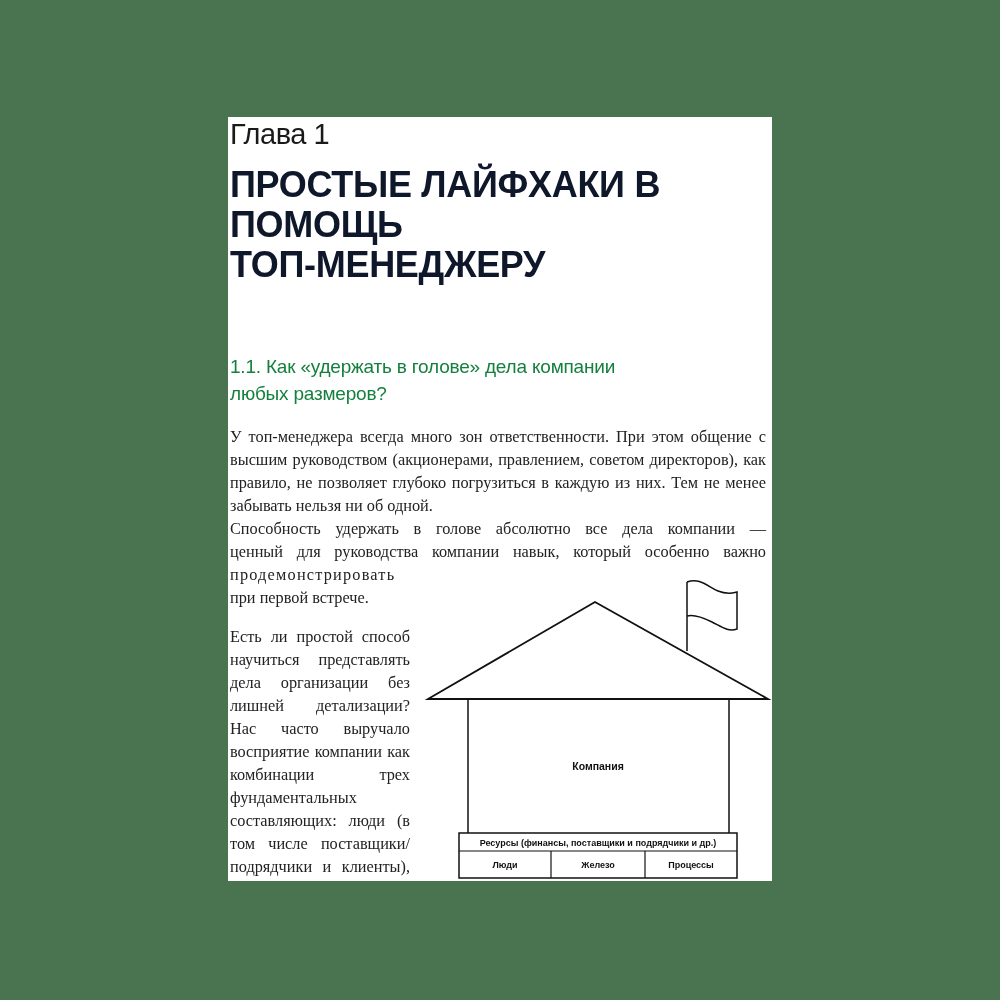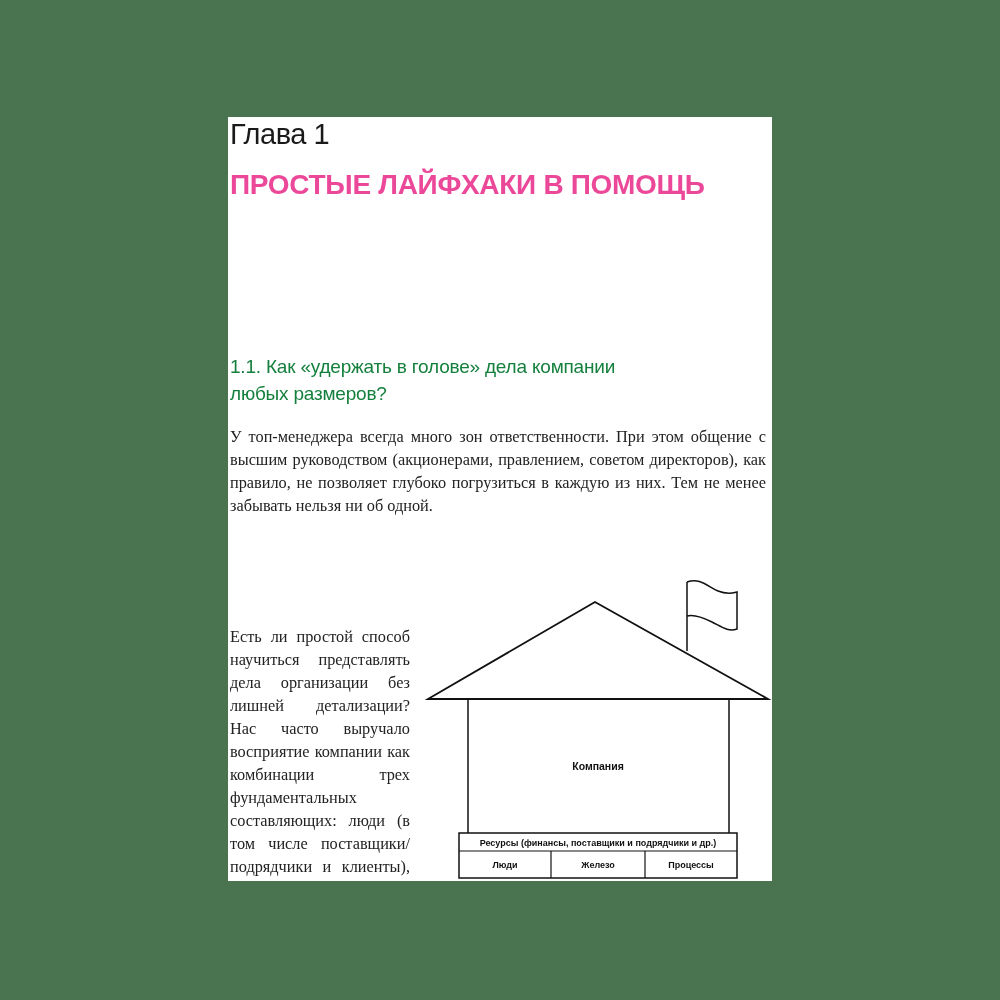--- a/index.html
+++ b/index.html
@@ -11,22 +11,22 @@
     position: absolute; left: 228px; top: 117px; width: 544px; height: 764px;
     background: #ffffff; overflow: hidden;
   }
   .chapter {
     position: absolute; left: 2px; top: 0px;
     font-family: "Liberation Sans", sans-serif; font-size: 29px; color: #1a1a1a;
     letter-spacing: -0.5px; line-height: 34px;
   }
   .title {
     position: absolute; left: 2px; top: 48px; width: 540px;
-    font-family: "Liberation Sans", sans-serif; font-weight: bold; font-size: 28px;
-    line-height: 40px; color: #ec4899; letter-spacing: -0.3px;
+    font-family: "Liberation Sans", sans-serif; font-weight: bold; font-size: 36px;
+    line-height: 40px; color: #0f172a; letter-spacing: -0.3px;
   }
   .section {
     position: absolute; left: 2px; top: 236px; width: 540px;
     font-family: "Liberation Sans", sans-serif; font-size: 19px; line-height: 27px;
     color: #15803d; letter-spacing: -0.2px;
   }
   .para {
     position: absolute; left: 2px;
     font-family: "Liberation Serif", serif; font-size: 16.3px; line-height: 23px;
     color: #222; text-align: justify;
@@ -40,28 +40,35 @@
     font-family: "Liberation Sans", sans-serif; font-weight: bold; fill: #111;
   }
 </style>
 </head>
 <body>
 
 <div class="page">
   <div class="chapter">Глава 1</div>
   <div class="title">
     <div>ПРОСТЫЕ ЛАЙФХАКИ В ПОМОЩЬ</div>
+    <div>ТОП-МЕНЕДЖЕРУ</div>
   </div>
   <div class="section">
     <div>1.1. Как «удержать в голове» дела компании</div>
     <div>любых размеров?</div>
   </div>
 
   <div class="para p1">У топ-менеджера всегда много зон ответственности. При этом общение с высшим руководством (акционерами, правлением, советом директоров), как правило, не позволяет глубоко погрузиться в каждую из них. Тем не менее забывать нельзя ни об одной.</div>
 
+  <div class="para p2">
+    <span class="line" style="text-align:justify;text-align-last:justify;">Способность удержать в голове абсолютно все дела компании —</span>
+    <span class="line" style="text-align:justify;text-align-last:justify;">ценный для руководства компании навык, который особенно важно</span>
+    <span class="line" style="letter-spacing:1.2px;">продемонстрировать</span>
+    <span class="line">при первой встрече.</span>
+  </div>
 
   <div class="para p3">Есть ли простой способ научиться представлять дела организации без лишней детализации? Нас часто выручало восприятие компании как комбинации трех фундаментальных составляющих: люди (в том числе поставщики/подрядчики и клиенты), железо и процессы. Конечно,</div>
 
   <svg class="diagram" viewBox="196 450 348 316" width="348" height="316">
 
     <g fill="none" stroke="#111" stroke-width="1.5">
       <line x1="459" y1="534" x2="459" y2="465"></line>
       <path d="M459 465 C 472 460, 480 470, 490 474 C 500 478, 505 476, 509 475 L 509 512 C 500 515, 494 510, 484 505 C 474 500, 466 497, 459 499"></path>
     </g>
 

